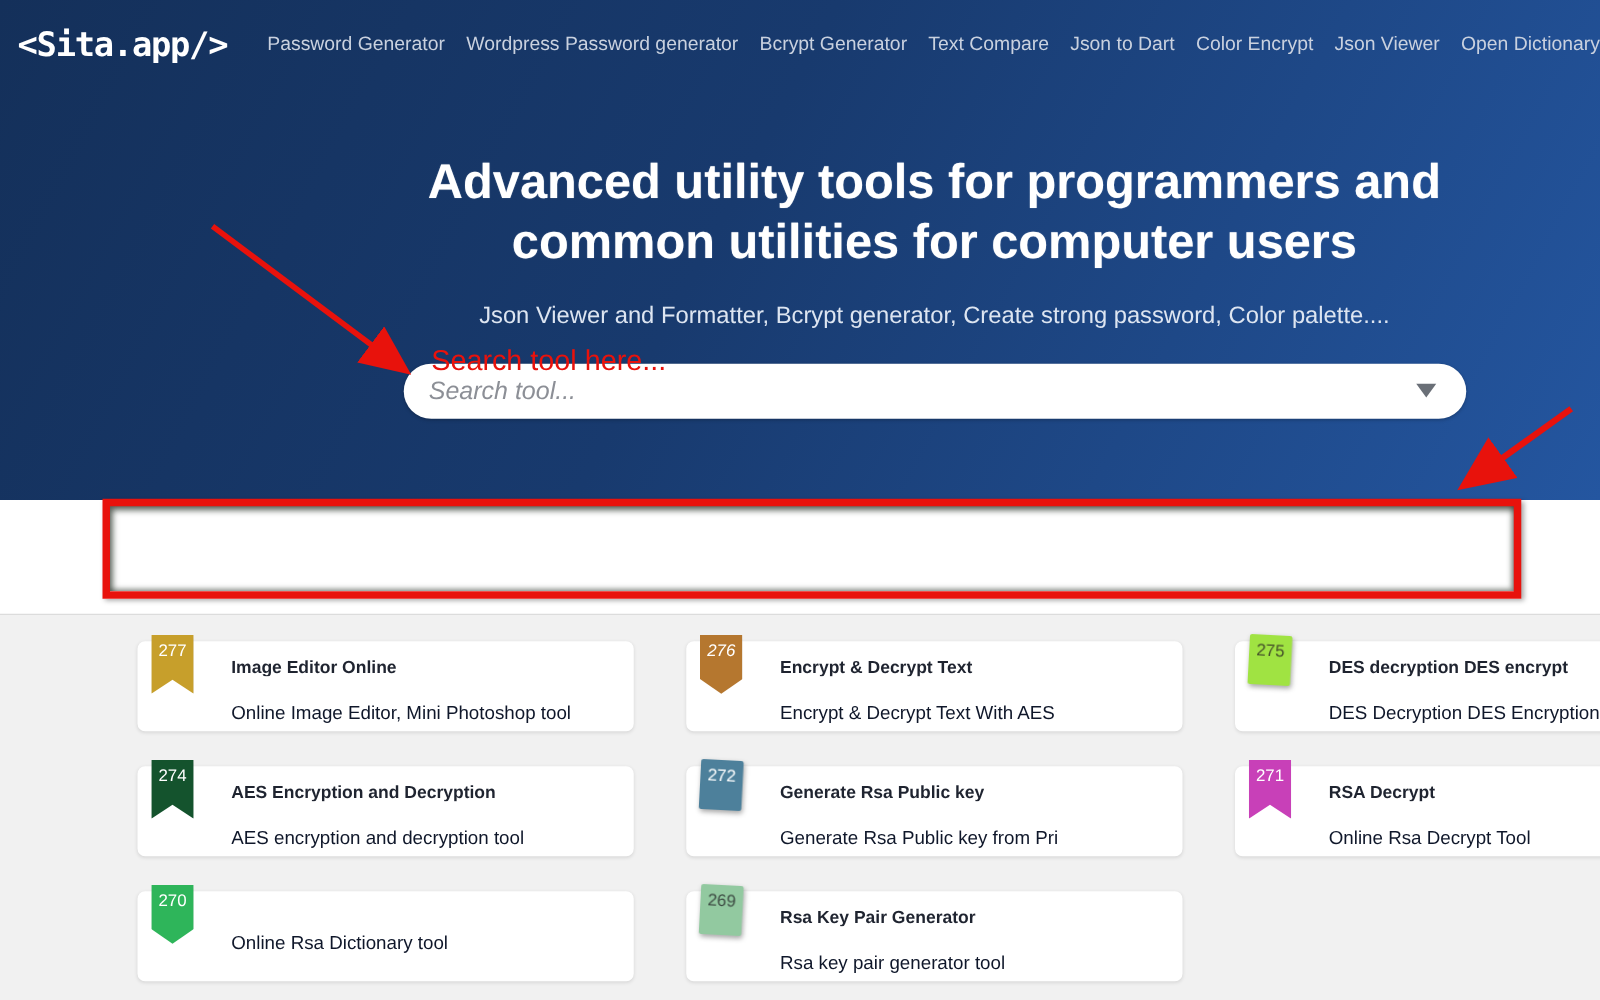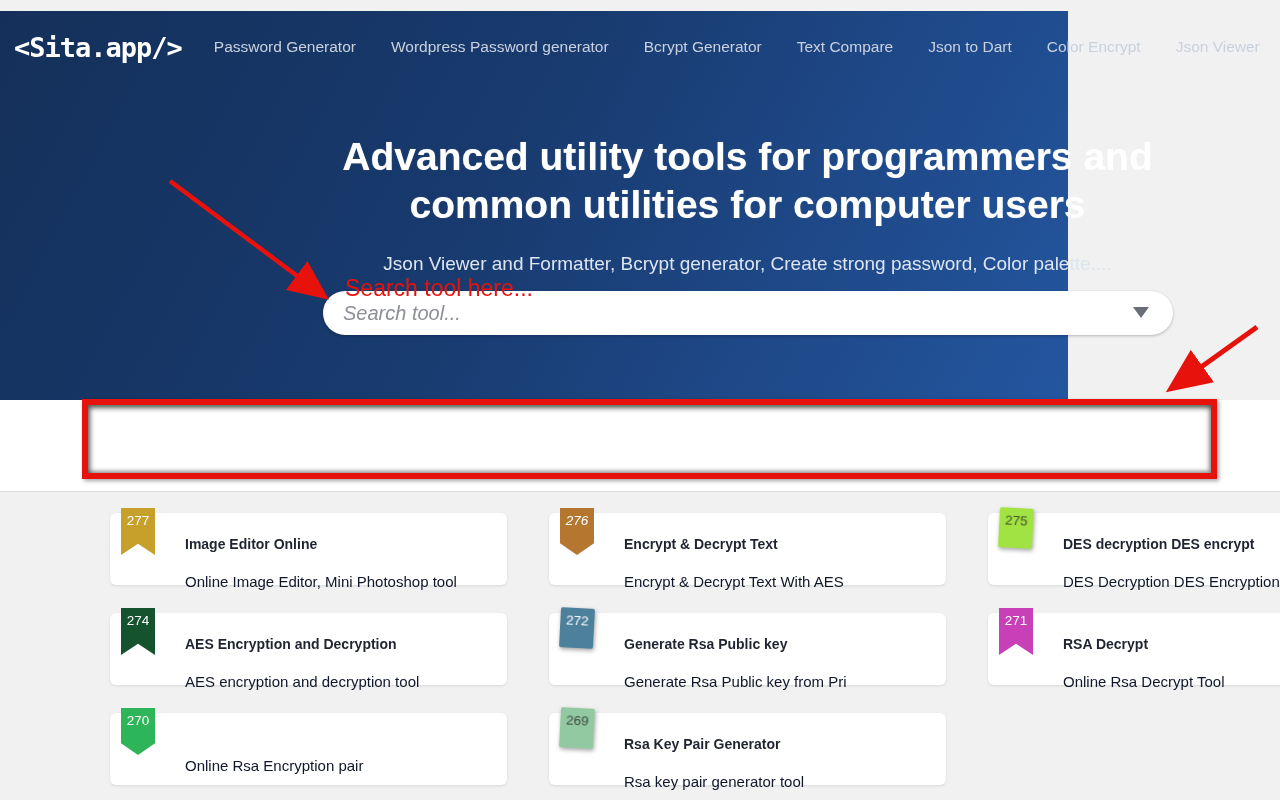--- a/index.html
+++ b/index.html
@@ -1,26 +1,26 @@
 <!DOCTYPE html>
 <html><head>
 <meta charset="utf-8">
 <style>
   * { box-sizing: border-box; margin: 0; padding: 0; }
   html, body { width: 1280px; height: 800px; overflow: hidden; }
   body { font-family: "Liberation Sans", sans-serif; background: #f1f1f1; position: relative; }
 
   
-  .hero { position: absolute; left: 0; top: 11px; width: 1068px; height: 400px;
+  .hero { position: absolute; left: 0; top: 0; width: 1280px; height: 400px;
           background: linear-gradient(118deg, #14305a 0%, #183a6e 45%, #2456a0 100%); }
   .navbar { position: absolute; left: 0; top: 0; width: 1280px; height: 72px;
             display: flex; align-items: center; padding: 0 0 0 14px; white-space: nowrap; overflow: hidden; }
   .logo { font-family: "DejaVu Sans Mono", monospace; font-weight: bold; font-size: 27px;
           color: #ffffff; margin-right: 32px; letter-spacing: -1px; }
-  .nav-links { display: flex; gap: 35px; overflow: hidden; }
+  .nav-links { display: flex; gap: 17px; overflow: hidden; }
   .nav-link { color: #c9d1df; font-size: 15.5px; cursor: pointer; }
 
   .hero-inner { position: absolute; left: 110px; top: 0; width: 1275px; text-align: center; }
   .hero-title { margin-top: 122px; color: #ffffff; font-size: 39px; font-weight: bold; line-height: 48px;
                 text-shadow: 0 0 1px rgba(255,255,255,.4); }
   .hero-sub { margin-top: 24px; color: #dde5f1; font-size: 19px; }
 
   .search-select { position: absolute; left: 323px; top: 291px; width: 850px; height: 44px;
                    background: #ffffff; border-radius: 22px; display: flex; align-items: center;
                    padding: 0 28px 0 20px; cursor: pointer; box-shadow: 0 1px 3px rgba(0,0,0,.25); }
@@ -39,21 +39,21 @@
                 box-shadow: inset 2px 3px 5px rgba(45,55,45,.8), inset -2px -2px 4px rgba(45,55,45,.5), 2px 2px 4px rgba(0,0,0,.35); }
   .annot-text { position: absolute; left: 345px; top: 275px; z-index: 60; color: #e8120c;
                 font-size: 23px; pointer-events: none; }
   .annot-svg { position: absolute; left: 0; top: 0; width: 1280px; height: 800px;
                z-index: 55; pointer-events: none; }
 
   
   .cards { position: absolute; left: 110px; top: 513px;
            display: grid; grid-template-columns: repeat(3, 397px); column-gap: 42px; row-gap: 28px; }
   .card { position: relative; width: 397px; height: 72px; background: #ffffff; border-radius: 6px;
-          box-shadow: 0 1px 3px rgba(0,0,0,.10); padding: 23px 16px 0 75px; cursor: pointer; }
+          box-shadow: 0 1px 3px rgba(0,0,0,.10); padding: 12px 16px 0 75px; cursor: pointer; }
   .badge { position: absolute; left: 11px; top: -5px; width: 34px; height: 47px;
            font-size: 13.5px; text-align: center; padding-top: 5px;
            filter: drop-shadow(1px 2px 2px rgba(0,0,0,.35)); }
   .badge.notch  { clip-path: polygon(0 0, 100% 0, 100% 100%, 50% 76%, 0 100%); }
   .badge.shield { clip-path: polygon(0 0, 100% 0, 100% 72%, 50% 96%, 0 72%); height: 49px; }
   .badge.skew   { transform: rotate(3deg); height: 40px; border-radius: 2px; }
   .card-title { font-size: 14px; font-weight: bold; color: #1f2430; white-space: nowrap; overflow: hidden; }
   .card-sub   { margin-top: 21px; font-size: 15px; color: #0f172a; white-space: nowrap; overflow: hidden; }
 </style>
 </head>
@@ -132,20 +132,20 @@
     <div class="card-sub">Generate Rsa Public key from Pri</div>
   </div>
 
   <div class="card">
     <div class="badge notch" style="background-color: rgb(200, 64, 184); color: rgb(255, 255, 255);">271</div>
     <div class="card-title">RSA Decrypt</div>
     <div class="card-sub">Online Rsa Decrypt Tool</div>
   </div>
   <div class="card">
     <div class="badge shield" style="background-color: rgb(46, 181, 90); color: rgb(255, 255, 255);">270</div>
-    <div class="card-sub">Online Rsa Encryption pair</div>
+    <div class="card-sub">Online Rsa Dictionary tool</div>
   </div>
   <div class="card">
     <div class="badge skew" style="background-color: rgb(146, 201, 160); color: rgb(60, 74, 66);">269</div>
     <div class="card-title">Rsa Key Pair Generator</div>
     <div class="card-sub">Rsa key pair generator tool</div>
   </div>
 </div>
 
 </body></html>

